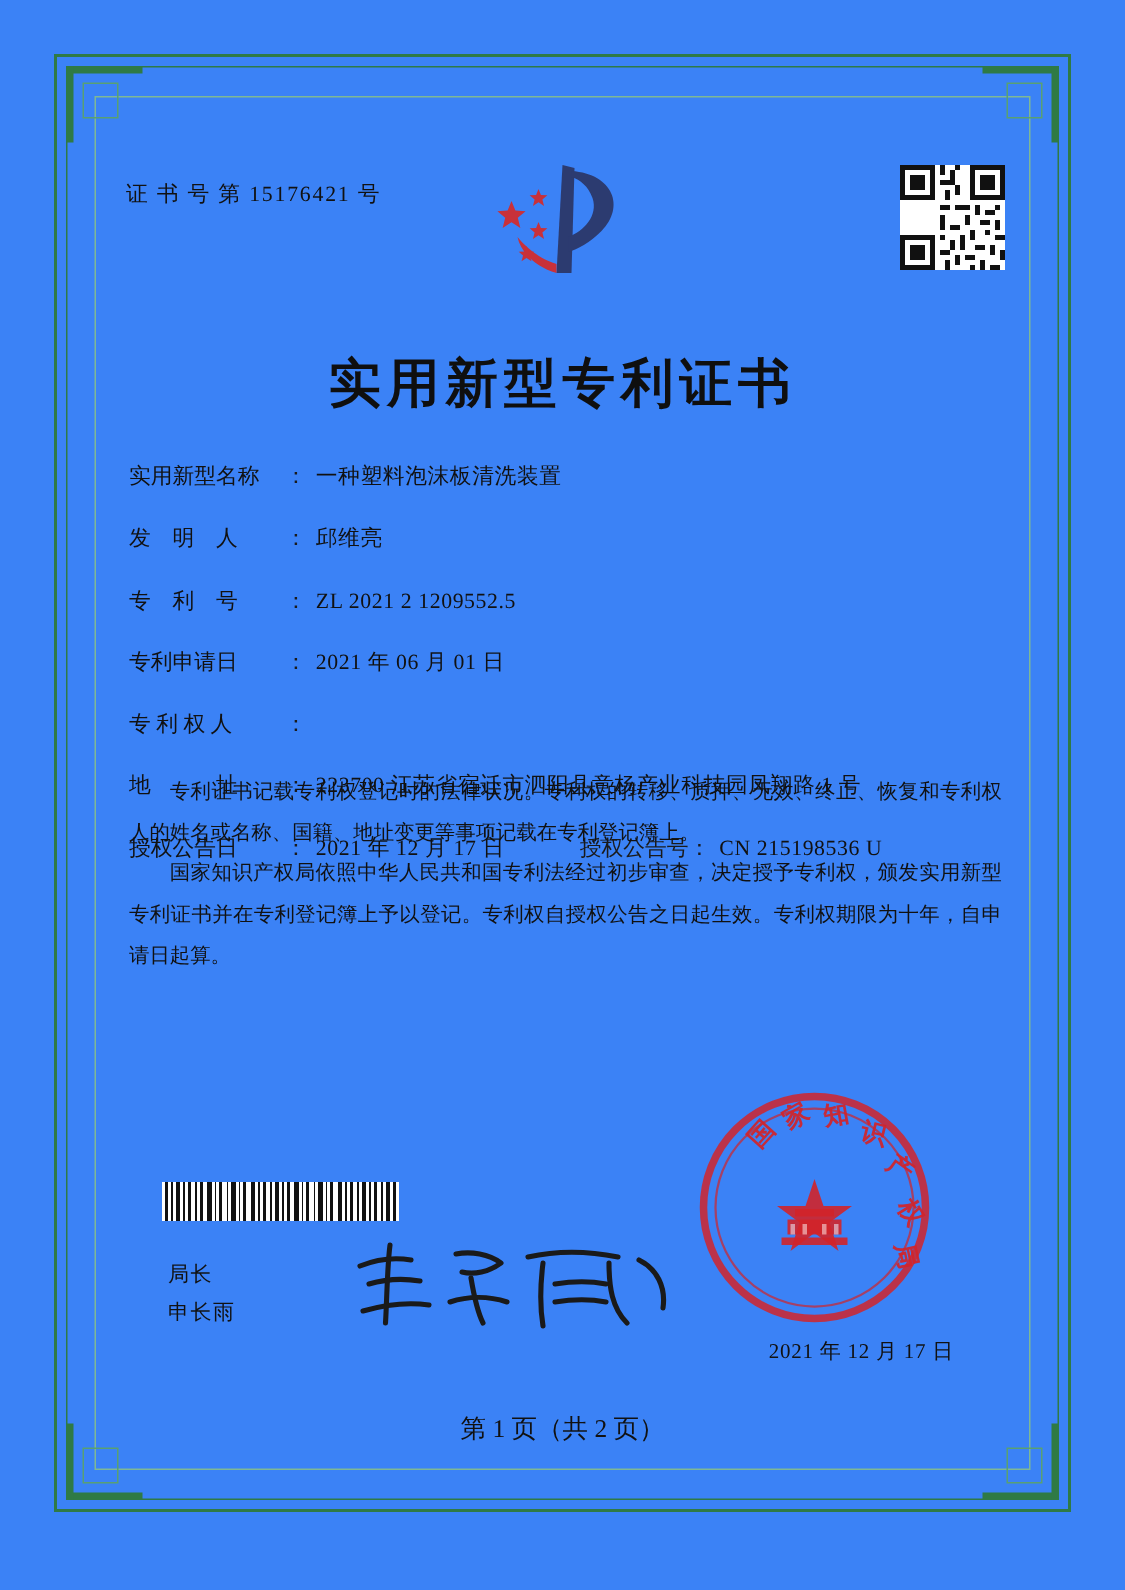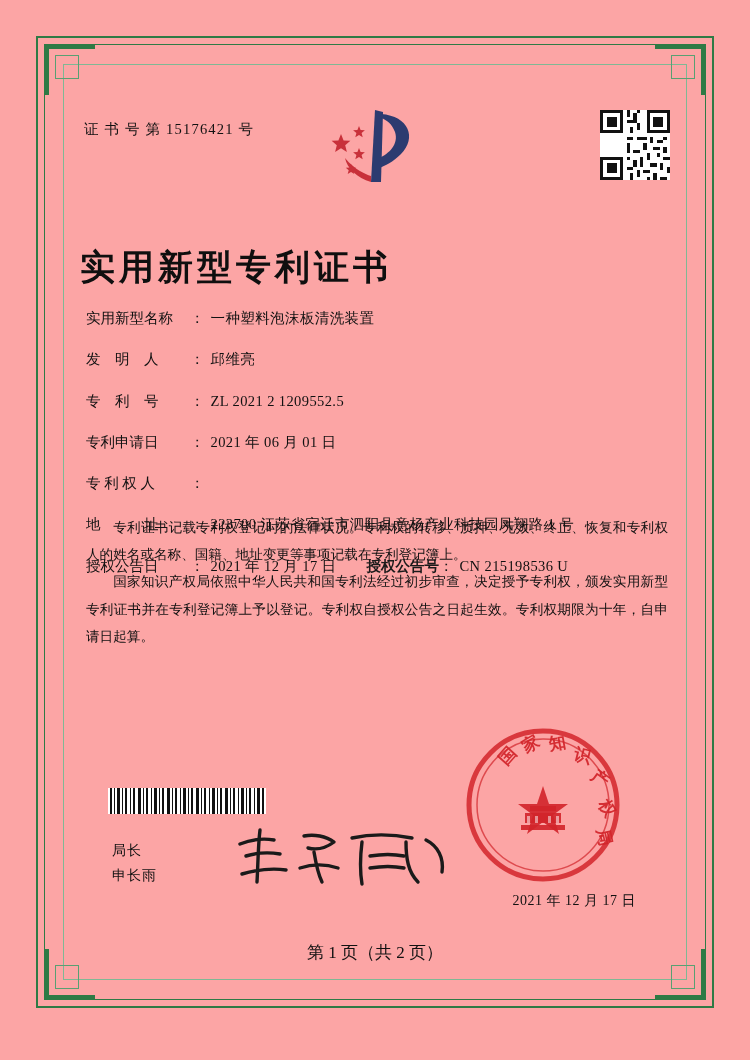--- a/index.html
+++ b/index.html
@@ -12,21 +12,21 @@
     height: 1060px;
     font-family: "Liberation Serif", "DejaVu Serif", serif;
     color: #1a1a1a;
     position: relative;
     overflow: hidden;
   }
 
   .page {
     position: absolute;
     inset: 0;
-    background: #fca5a5;
+    background: #3b82f6;
   }
 
   
   .frame-outer {
     position: absolute;
     left: 36px;
     top: 36px;
     right: 36px;
     bottom: 52px;
     border: 2px solid #2f7a45;
@@ -105,22 +105,22 @@
     top: 8px;
     transform: translateX(-50%);
     width: 140px;
     height: 100px;
   }
 
   .doc-title {
     position: absolute;
     left: 0;
     right: 0;
-    top: 148px;
-    text-align: left;
+    top: 136px;
+    text-align: center;
     font-size: 35px;
     font-weight: bold;
     letter-spacing: 4px;
     font-family: "Liberation Serif", "DejaVu Serif", serif;
     color: #0f0f0f;
   }
 
   .fields {
     position: absolute;
     left: 6px;
@@ -143,23 +143,22 @@
   }
   .field-colon {
     flex: none;
     margin-right: 6px;
   }
   .field-value {
     color: #111;
     letter-spacing: 0.4px;
   }
   .field-row.dual .second-label {
-    margin-left: 30px;
+    margin-left: 50px;
     white-space: nowrap;
-    font-weight: bold;
   }
 
   .paras {
     position: absolute;
     left: 6px;
     right: 2px;
     top: 418px;
     font-size: 13.6px;
     line-height: 2.0;
     text-align: justify;

